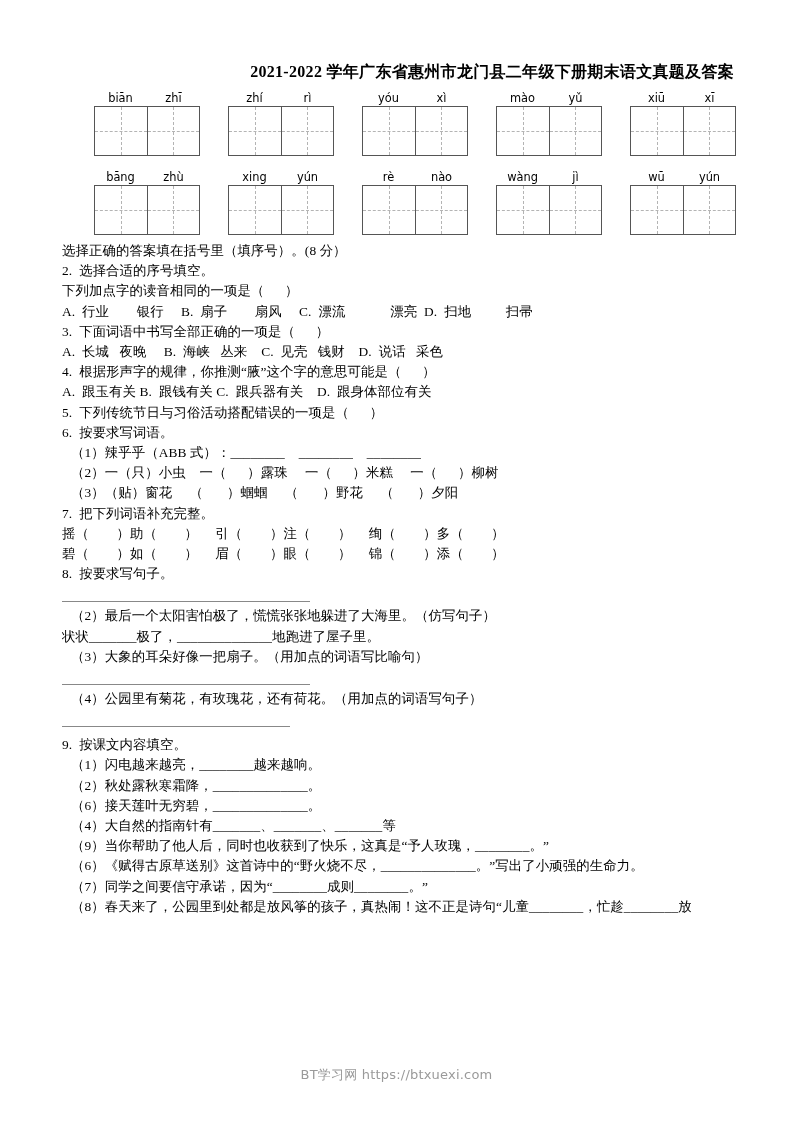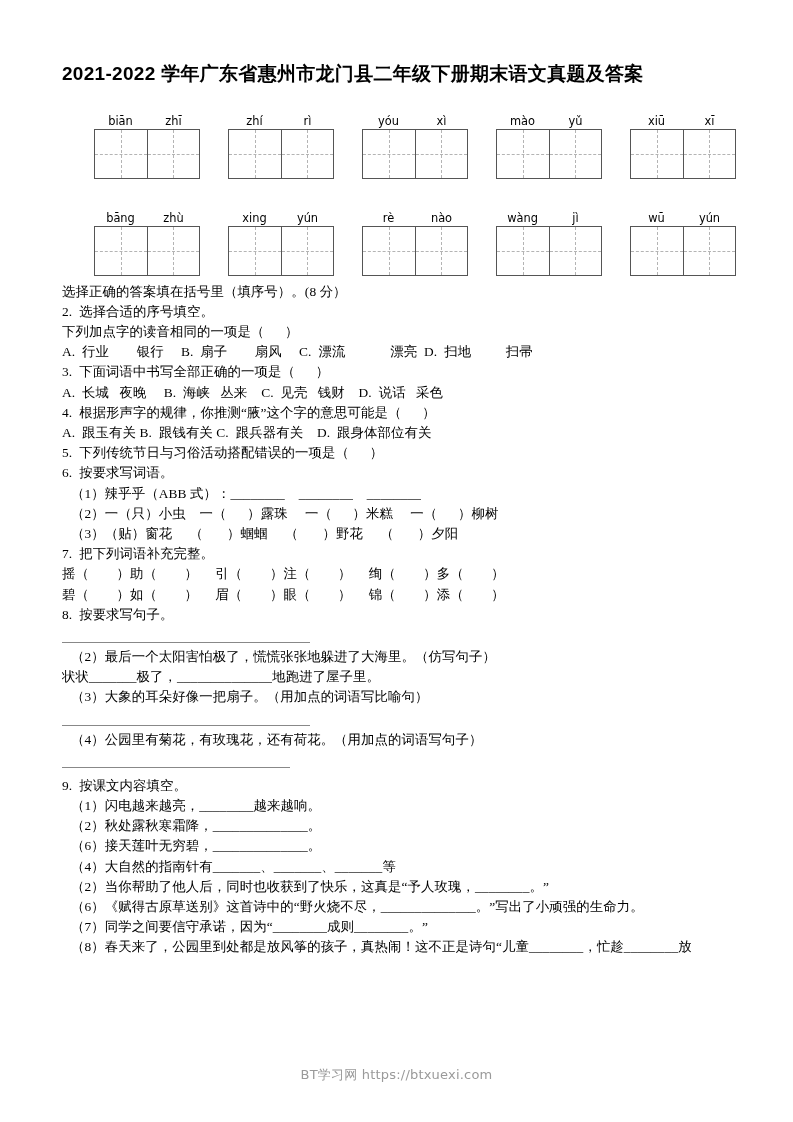--- a/index.html
+++ b/index.html
@@ -22,44 +22,44 @@
     height: 1122px;
   }
   .content {
     position: absolute;
     left: 62px;
     top: 60px;
     width: 672px;
   }
   
   .doc-title {
-    font-family: Liberation Sans, sans-serif;
-    font-size: 19px;
+    font-family: Liberation Serif, serif;
+    font-size: 16px;
     font-weight: bold;
     letter-spacing: 0.3px;
-    text-align: left;
+    text-align: right;
     white-space: nowrap;
     margin: 0 0 3px 0;
     padding-bottom: 3px;
     line-height: 1.5;
   }
   
   .q-line {
     font-size: 13.4px;
     line-height: 20.2px;
     white-space: pre;
     margin: 0;
     letter-spacing: 0.1px;
   }
   .sub { padding-left: 9px; }
 
   
   .grid-row {
     display: flex;
-    margin-top: 22px;
+    margin-top: 4px;
     padding-left: 32px;
   }
   .grid-group {
     margin-right: 28px;
   }
   .grid-group:last-child { margin-right: 0; }
   .py-row {
     display: flex;
     width: 106px;
   }
@@ -282,21 +282,21 @@
     <div class="q-line sub">（4）公园里有菊花，有玫瑰花，还有荷花。（用加点的词语写句子）</div>
     <div class="blank-line bl-w2"></div>
 
     <div class="gap-4"></div>
 
     <div class="q-line">9.  按课文内容填空。</div>
     <div class="q-line sub">（1）闪电越来越亮，________越来越响。</div>
     <div class="q-line sub">（2）秋处露秋寒霜降，______________。</div>
     <div class="q-line sub">（6）接天莲叶无穷碧，______________。</div>
     <div class="q-line sub">（4）大自然的指南针有_______、_______、_______等</div>
-    <div class="q-line sub">（2）当你帮助了他人后，同时也收获到了快乐，这真是“予人玫瑰，________。”</div>
+    <div class="q-line sub">（9）当你帮助了他人后，同时也收获到了快乐，这真是“予人玫瑰，________。”</div>
     <div class="q-line sub">（6）《赋得古原草送别》这首诗中的“野火烧不尽，______________。”写出了小顽强的生命力。</div>
     <div class="q-line sub">（7）同学之间要信守承诺，因为“________成则________。”</div>
     <div class="q-line sub">（8）春天来了，公园里到处都是放风筝的孩子，真热闹！这不正是诗句“儿童________，忙趁________放</div>
 
   </div>
 
   <div class="footer">BT学习网 https://btxuexi.com</div>
 
 </div>
 

